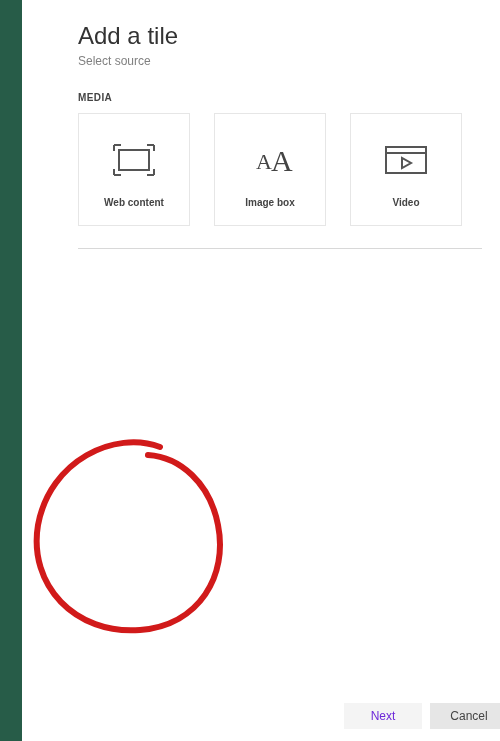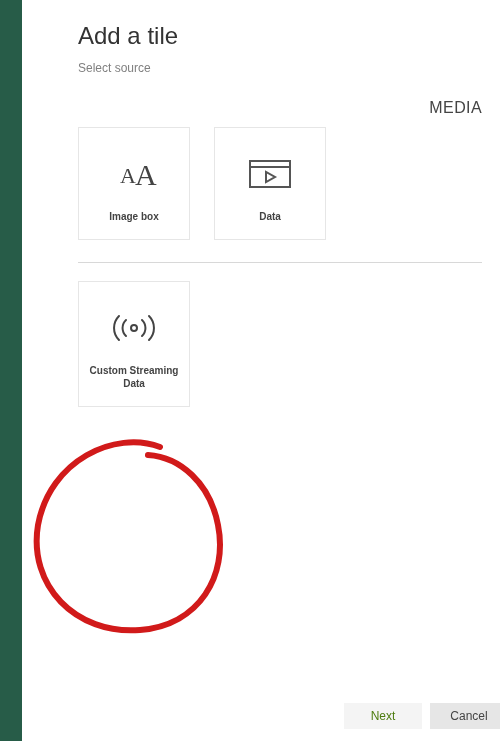--- a/index.html
+++ b/index.html
@@ -39,33 +39,32 @@
   .title {
     font-size: 24px;
     font-weight: 300;
     color: #333;
     margin: 0;
     line-height: 1.2;
   }
   .subtitle {
     font-size: 12px;
     color: #808080;
-    margin-top: 10px;
+    margin-top: 3px;
   }
   .section {
     margin-top: 20px;
     padding: 0 18px 0 56px;
   }
   .section-head {
-    font-size: 16px;
-    font-weight: 400;
+    font-size: 10px;
+    font-weight: 700;
     letter-spacing: 0.4px;
     color: #444;
     margin-bottom: 10px;
-    text-align: right;
   }
   .tile-grid {
     display: flex;
     flex-wrap: wrap;
     gap: 20px 24px;
   }
   .tile {
     width: 112px;
     background: #fff;
     border: 1px solid #e6e6e6;
@@ -114,21 +113,21 @@
     height: 26px;
     font-size: 12px;
     display: flex;
     align-items: center;
     justify-content: center;
     box-sizing: border-box;
     cursor: pointer;
   }
   .btn.primary {
     background: #f4f4f4;
-    color: #4d7c0f;
+    color: #6d28d9;
     cursor: default;
   }
   .btn.secondary {
     background: #e6e6e6;
     color: #444;
   }
 
   
   .annot-circle {
     position: absolute;
@@ -145,20 +144,34 @@
 
     <div class="header">
       <div class="title">Add a tile</div>
       <div class="subtitle">Select source</div>
     </div>
 
     <div class="section">
       <div class="section-head">MEDIA</div>
       <div class="tile-grid">
 
+        <div class="tile">
+          <div class="tile-icon">
+            <svg width="48" height="38" viewBox="0 0 48 38">
+              <g stroke="#555" stroke-width="2" fill="none">
+                <rect x="9" y="9" width="30" height="20"></rect>
+                <path d="M4 4 h7 M4 4 v6"></path>
+                <path d="M44 4 h-7 M44 4 v6"></path>
+                <path d="M4 34 h7 M4 34 v-6"></path>
+                <path d="M44 34 h-7 M44 34 v-6"></path>
+              </g>
+            </svg>
+          </div>
+          <div class="tile-label">Web content</div>
+        </div>
 
 
         <div class="tile">
           <div class="tile-icon">
             <svg width="48" height="36" viewBox="0 0 48 36">
               <g fill="#444">
                 <text x="10" y="27" font-family="Georgia, serif" font-size="22" font-weight="400">A</text>
                 <text x="25" y="29" font-family="Georgia, serif" font-size="30" font-weight="400">A</text>
               </g>
             </svg>
@@ -169,47 +182,29 @@
         <div class="tile">
           <div class="tile-icon">
             <svg width="46" height="36" viewBox="0 0 46 36">
               <g stroke="#555" stroke-width="2" fill="none">
                 <rect x="3" y="5" width="40" height="26"></rect>
                 <line x1="3" y1="11" x2="43" y2="11"></line>
                 <polygon points="19,16 19,26 28,21"></polygon>
               </g>
             </svg>
           </div>
-          <div class="tile-label">Data</div>
+          <div class="tile-label">Video</div>
         </div>
 
       </div>
     </div>
 
     <div class="divider"></div>
 
     <div class="section" style="margin-top:18px;">
-      <div class="tile-grid">
-
-        <div class="tile" style="height:126px;">
-          <div class="tile-icon">
-            <svg width="56" height="30" viewBox="0 0 56 30">
-              <g stroke="#444" stroke-width="2" fill="none" stroke-linecap="round">
-                <circle cx="28" cy="15" r="3"></circle>
-                <path d="M20 7 A11 11 0 0 0 20 23"></path>
-                <path d="M36 7 A11 11 0 0 1 36 23"></path>
-                <path d="M13 3 A17 17 0 0 0 13 27"></path>
-                <path d="M43 3 A17 17 0 0 1 43 27"></path>
-              </g>
-            </svg>
-          </div>
-          <div class="tile-label">Custom Streaming Data</div>
-        </div>
-
-      </div>
     </div>
 
     <div class="footer">
       <div class="btn primary">Next</div>
       <div class="btn secondary">Cancel</div>
     </div>
 
   </div>
 
   <svg class="annot-circle" style="left:20px; top:435px;" width="220" height="210" viewBox="0 0 220 210">

